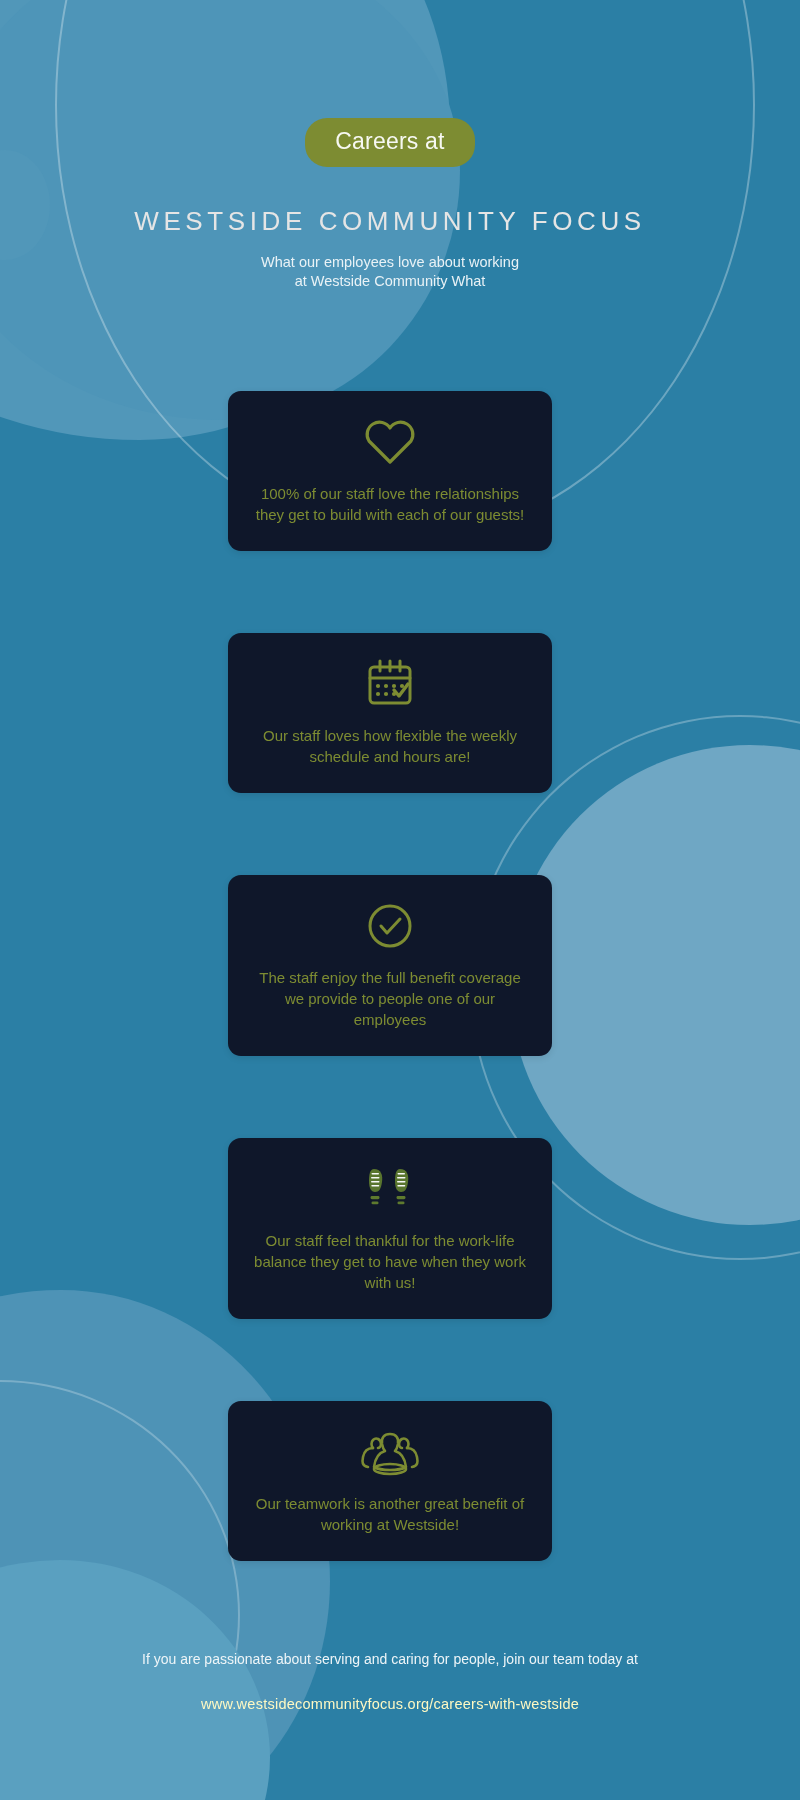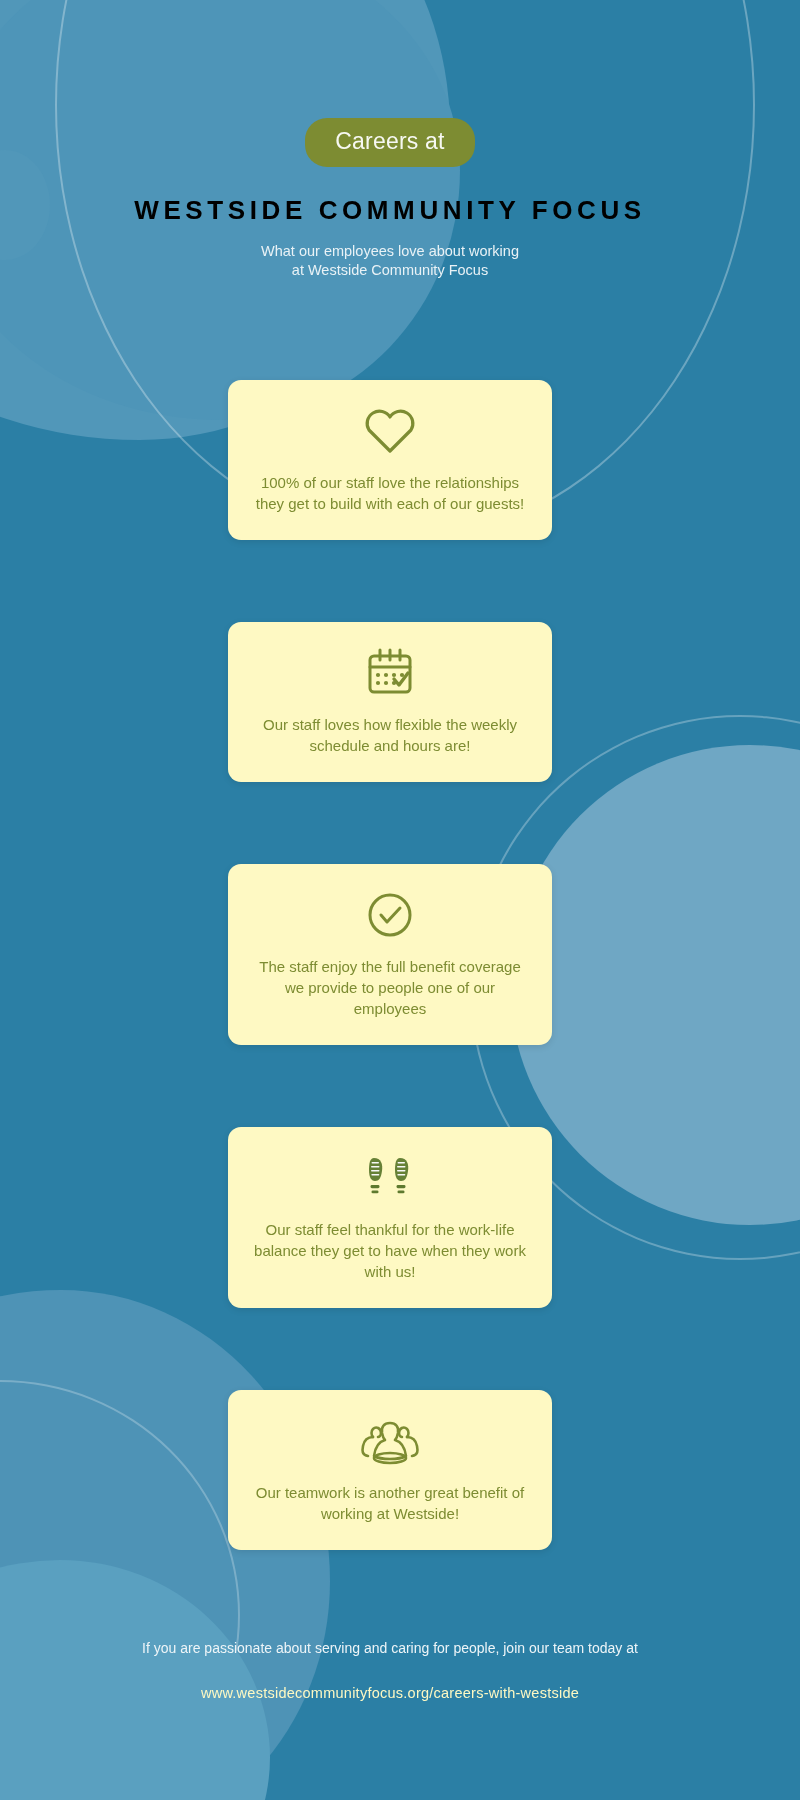--- a/index.html
+++ b/index.html
@@ -76,42 +76,42 @@
   .pill {
     display:inline-block;
     background:#7d8c32;
     color:#f7f8f2;
     font-size:23px;
     padding:10px 30px 12px;
     border-radius:22px;
     letter-spacing:0.2px;
   }
   .title {
-    margin-top:28px;
-    color:#000000;
+    margin-top:39px;
+    color:#e5e5e5;
     font-size:26px;
     letter-spacing:4.6px;
-    font-weight:700;
+    font-weight:400;
     white-space:nowrap;
   }
   .subtitle {
     margin-top:16px;
     color:#e9f2f6;
     font-size:14.5px;
     line-height:19px;
     font-weight:400;
   }
 
   .cards { margin-top:100px; }
 
   .card {
     position:relative;
     width:324px;
     margin:0 auto;
-    background:#fef9c3;
+    background:#0f172a;
     border-radius:13px;
     padding:24px 22px 26px;
     text-align:center;
     box-shadow:0 2px 7px rgba(0,0,0,0.10);
   }
   .card + .card { margin-top:82px; }
   .card-icon {
     height:54px;
     display:flex;
     align-items:center;
@@ -153,21 +153,21 @@
   <div class="blob-bottom2"></div>
 </div>
 
 <div class="page">
 
   <div class="header">
     <div class="pill">Careers at</div>
     <div class="title">WESTSIDE COMMUNITY FOCUS</div>
     <div class="subtitle">
       <div>What our employees love about working</div>
-      <div>at Westside Community Focus</div>
+      <div>at Westside Community What</div>
     </div>
   </div>
 
   <div class="cards">
 
     <div class="card">
       <div class="card-icon">
         <svg width="56" height="50" viewBox="0 0 56 50" fill="none" stroke="#7d8c32" stroke-width="3.2" stroke-linecap="round" stroke-linejoin="round">
           <path d="M28 45 L7 24 A12 12 0 0 1 28 11 A12 12 0 0 1 49 24 Z"></path>
         </svg>

